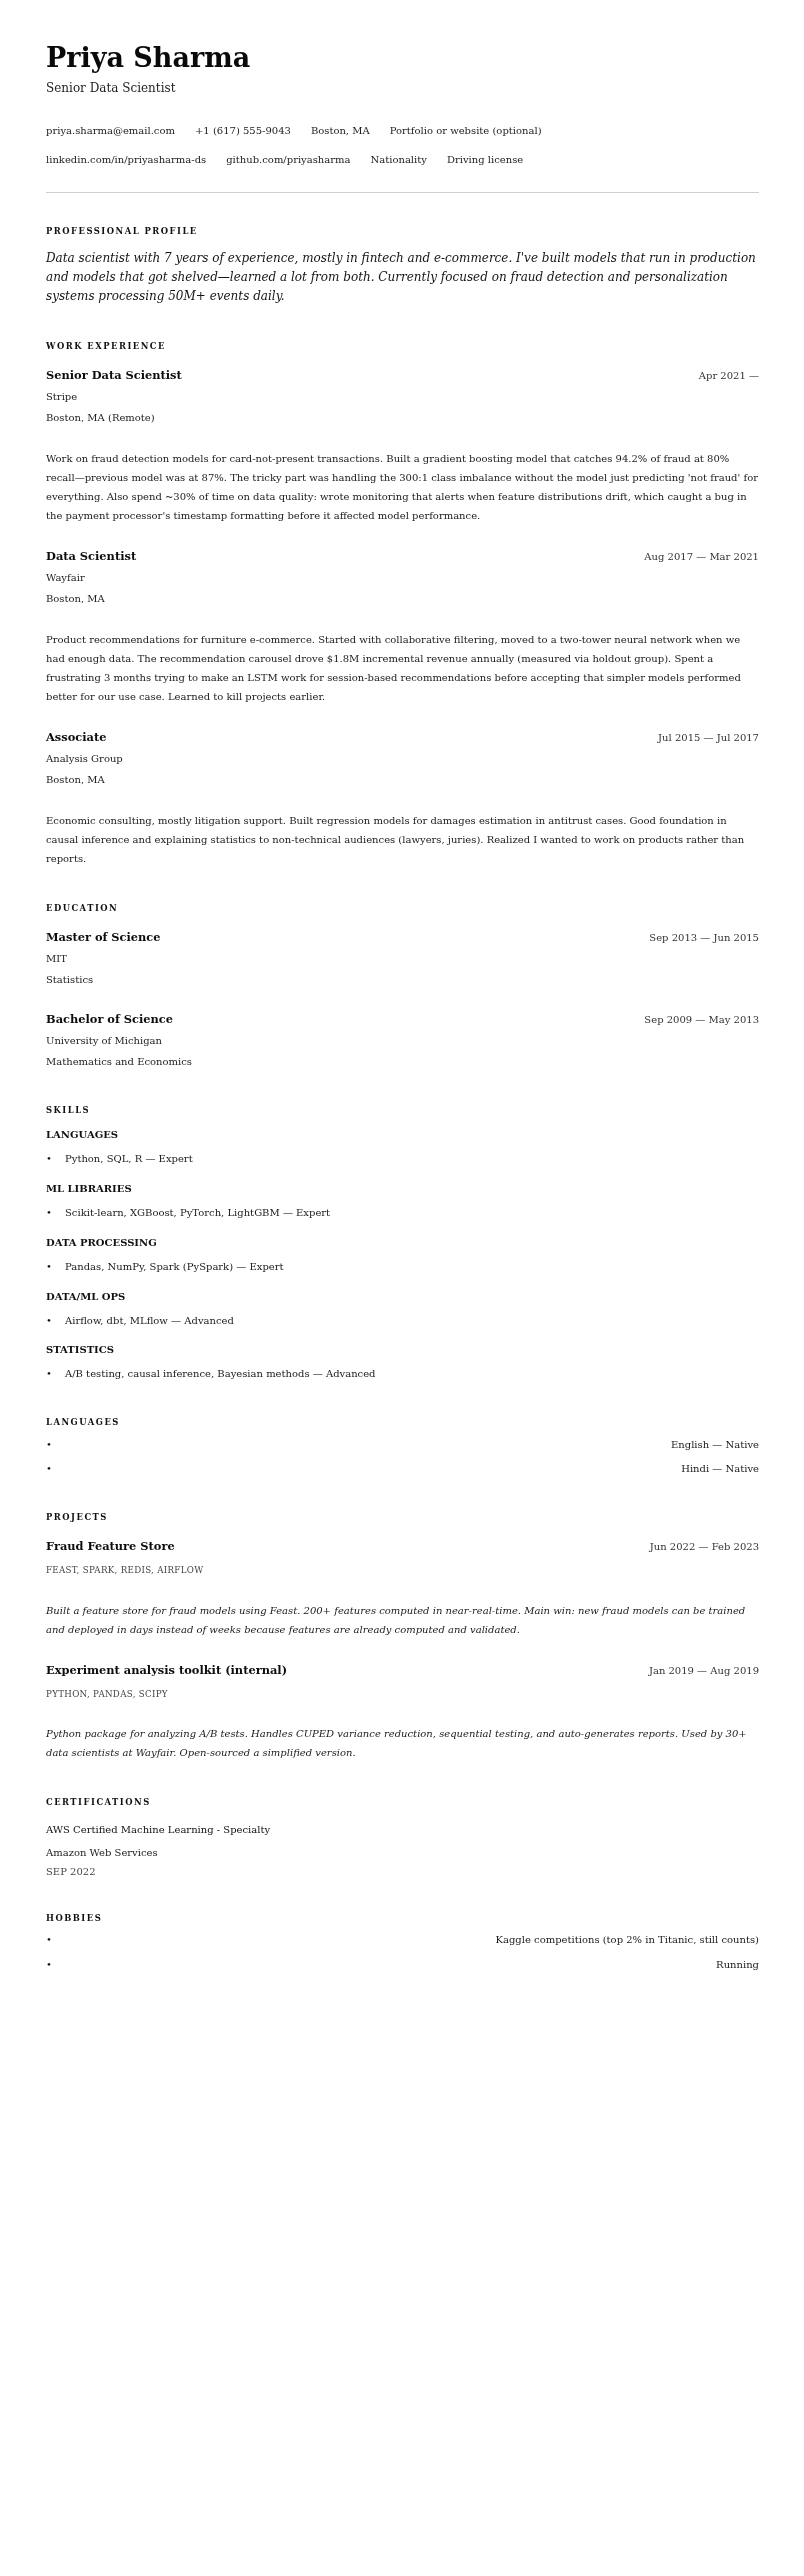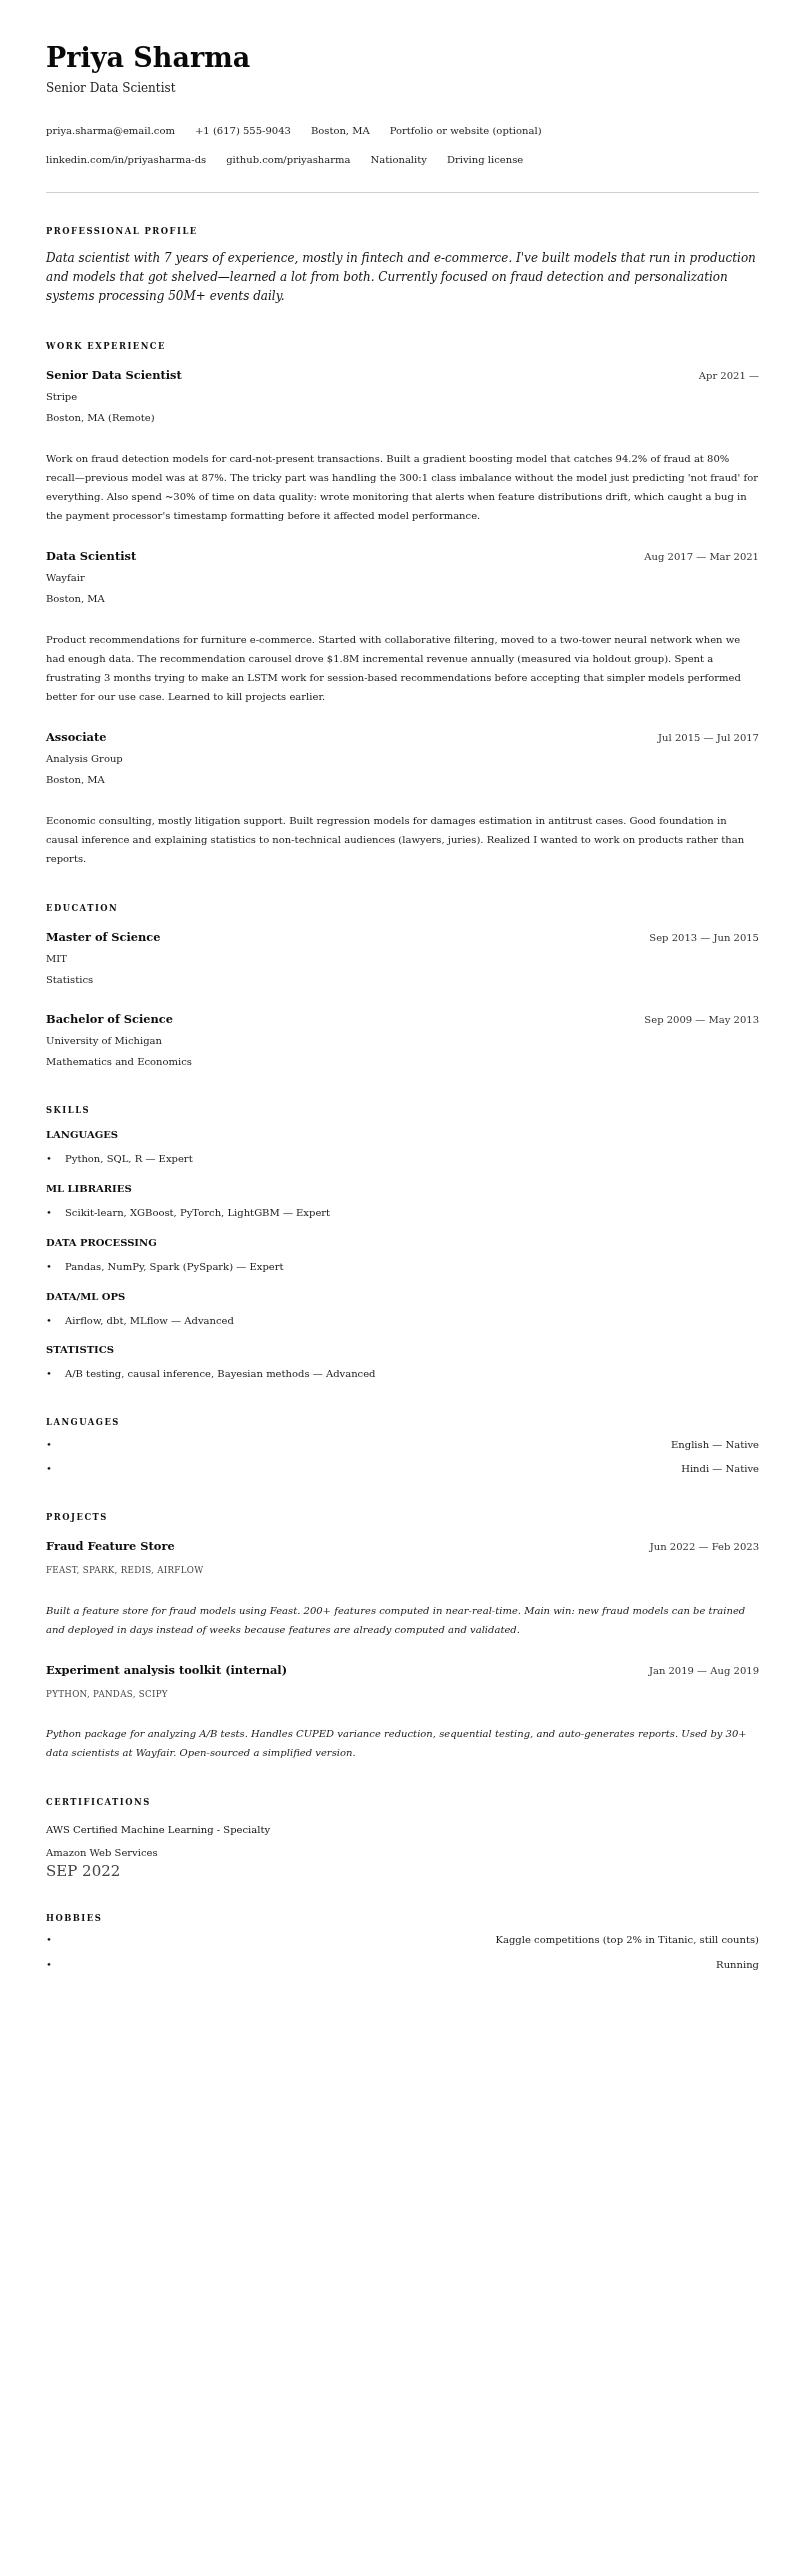--- a/index.html
+++ b/index.html
@@ -32,21 +32,21 @@
   .skill-group + .skill-group { margin-top: 14.8px; }
   .skill-head { font-size: 10px; font-weight: bold; line-height: 14.8px; text-transform: uppercase; color: #111; }
   ul.bullets { list-style: none; margin-top: 9.4px; }
   ul.bullets li { font-size: 10px; line-height: 14.8px; color: #1a1a1a; position: relative; padding-left: 19px; }
   ul.bullets li + li { margin-top: 10px; }
   ul.bullets li::before { content: "\2022"; position: absolute; left: 0; top: 0; color: #111; }
   .tech { font-size: 8.7px; letter-spacing: 0.3px; color: #444; line-height: 13.4px; margin-top: 9.4px; text-transform: uppercase; }
   .proj-desc { font-size: 10px; line-height: 19px; color: #1a1a1a; margin-top: 23px; font-style: italic; }
   .cert-title { font-size: 10px; font-weight: normal; line-height: 14.8px; margin-top: 14.8px; color: #111; }
   .cert-org { font-size: 10px; line-height: 14.8px; color: #222; margin-top: 8px; }
-  .cert-date { font-size: 15px; line-height: 13.4px; color: #444; margin-top: 4px; text-transform: uppercase; }
+  .cert-date { font-size: 10px; line-height: 13.4px; color: #444; margin-top: 4px; text-transform: uppercase; }
   .simple-list { margin-top: 13.4px; text-align: right; }
 </style>
 </head>
 <body>
 
 <div class="page">
 
   <header>
     <h1 class="name">Priya Sharma</h1>
     <div class="headline">Senior Data Scientist</div>

